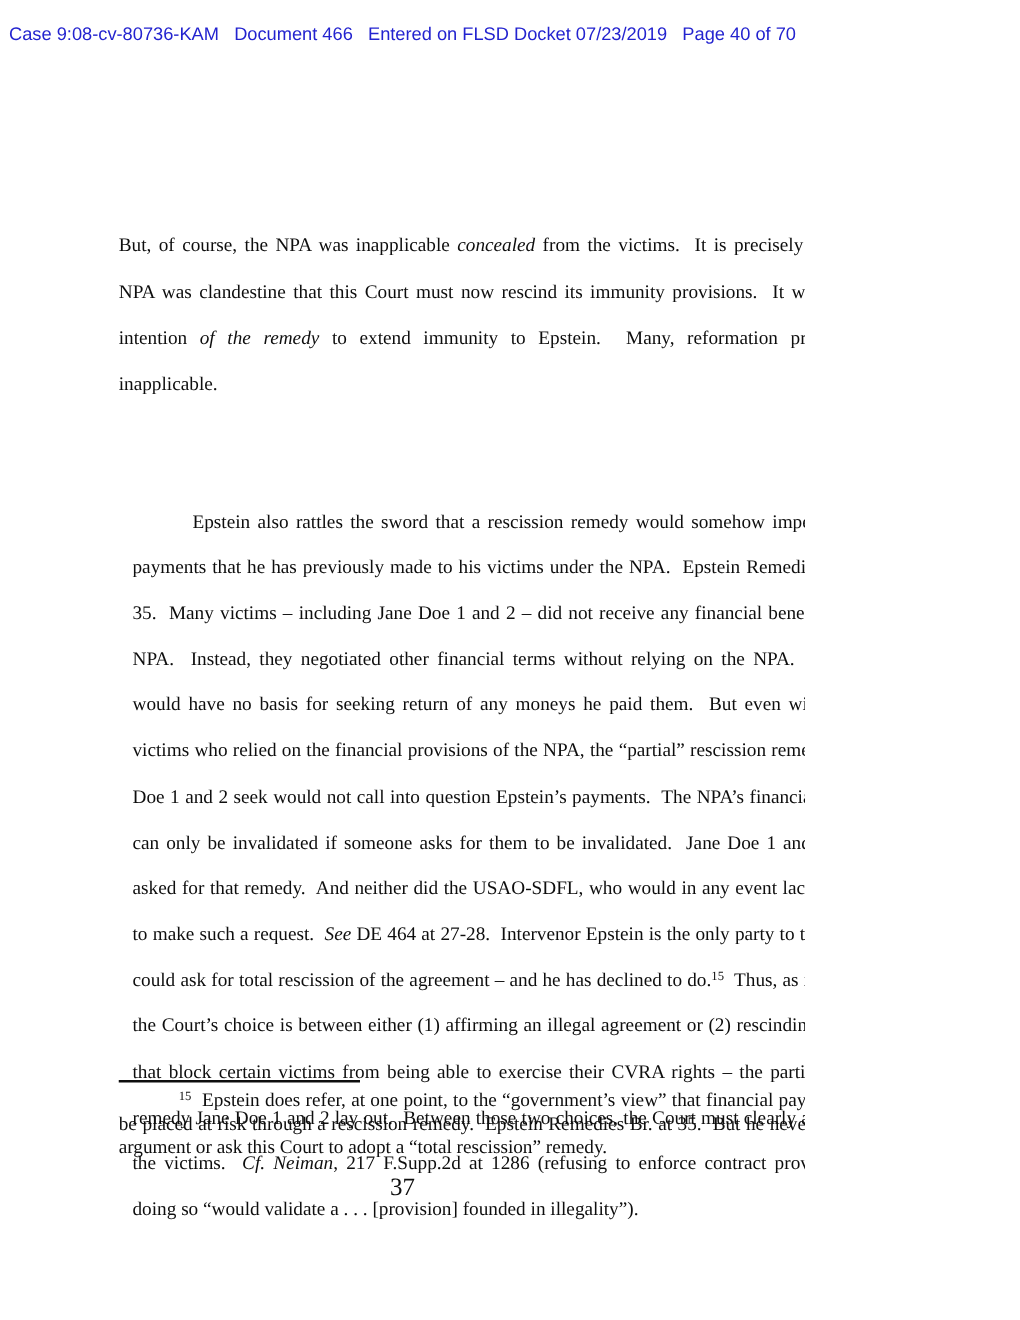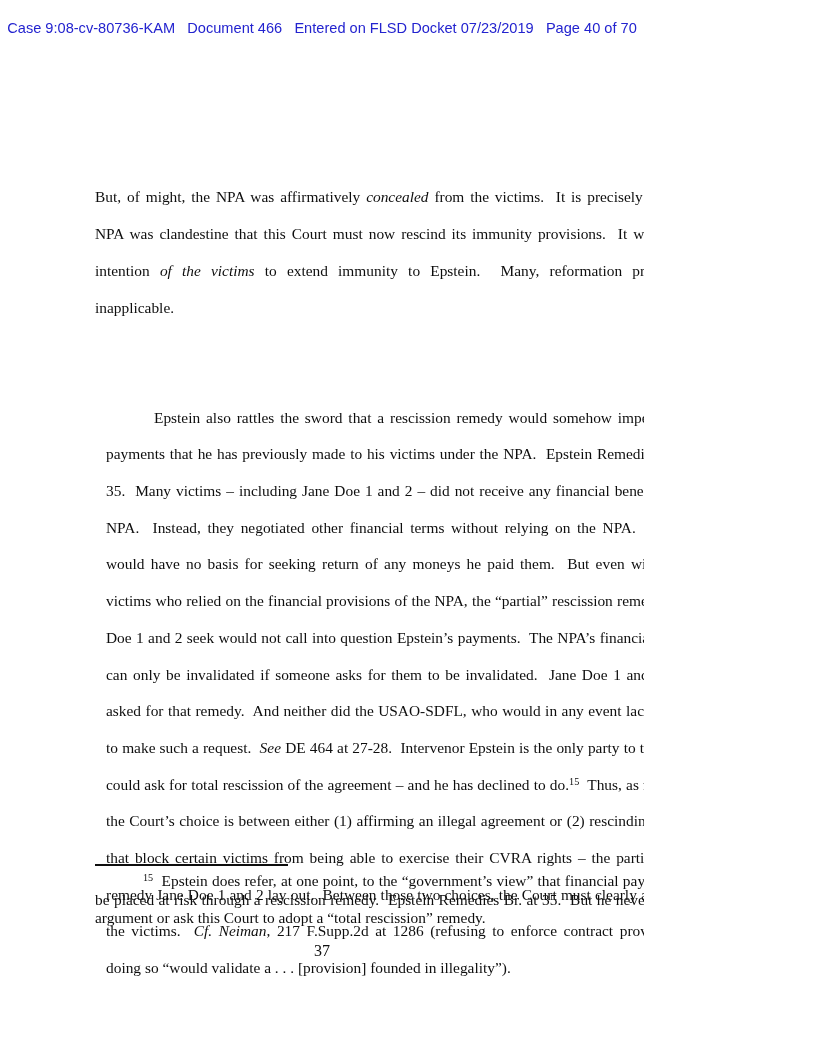--- a/index.html
+++ b/index.html
@@ -73,33 +73,33 @@
     text-align: justify;
     text-indent: 48px;
     white-space: pre-wrap;
   }
   .page-number {
     position: absolute;
     top: 941px;
     left: 0;
     right: 0;
     text-align: center;
-    font-size: 16px;
+    font-size: 20px;
     line-height: 19px;
   }
 </style>
 </head>
 <body>
 
 <div class="page">
 
   <div class="case-header" style="color: rgb(35, 35, 207);">Case 9:08-cv-80736-KAM   Document 466   Entered on FLSD Docket 07/23/2019   Page 40 of 70</div>
 
   <div class="body-text">
-    <p class="para"><span>But, of might, the NPA was affirmatively </span><i>concealed</i><span> from the victims.  It is precisely because the NPA was clandestine that this Court must now rescind its immunity provisions.  It was never the intention </span><i>of the victims</i><span> to extend immunity to Epstein.  Many, reformation principles are inapplicable.</span></p>
+    <p class="para"><span>But, of course, the NPA was inapplicable </span><i>concealed</i><span> from the victims.  It is precisely because the NPA was clandestine that this Court must now rescind its immunity provisions.  It was never the intention </span><i>of the remedy</i><span> to extend immunity to Epstein.  Many, reformation principles are inapplicable.</span></p>
     <p class="para indent"><span>Epstein also rattles the sword that a rescission remedy would somehow imperil financial payments that he has previously made to his victims under the NPA.  Epstein Remedies Br. at 34-35.  Many victims – including Jane Doe 1 and 2 – did not receive any financial benefits from the NPA.  Instead, they negotiated other financial terms without relying on the NPA.  So, Epstein would have no basis for seeking return of any moneys he paid them.  But even with regard to victims who relied on the financial provisions of the NPA, the “partial” rescission remedy that Jane Doe 1 and 2 seek would not call into question Epstein’s payments.  The NPA’s financial provisions can only be invalidated if someone asks for them to be invalidated.  Jane Doe 1 and 2 have not asked for that remedy.  And neither did the USAO-SDFL, who would in any event lack “standing” to make such a request.  </span><i>See</i><span> DE 464 at 27-28.  Intervenor Epstein is the only party to the NPA who could ask for total rescission of the agreement – and he has declined to do.</span><sup class="fn-ref">15</sup><span>  Thus, as noted above, the Court’s choice is between either (1) affirming an illegal agreement or (2) rescinding provisions that block certain victims from being able to exercise their CVRA rights – the partial rescission remedy Jane Doe 1 and 2 lay out.  Between those two choices, the Court must clearly act to protect the victims.  </span><i>Cf. Neiman</i><span>, 217 F.Supp.2d at 1286 (refusing to enforce contract provision where doing so “would validate a . . . [provision] founded in illegality”).</span></p>
   </div>
 
   <div class="footnote-block">
     <div class="footnote-separator"></div>
     <p class="footnote"><sup class="fn-ref">15</sup><span>  Epstein does refer, at one point, to the “government’s view” that financial payments might be placed at risk through a rescission remedy.  Epstein Remedies Br. at 35.  But he never adopts that argument or ask this Court to adopt a “total rescission” remedy.</span></p>
   </div>
 
   <div class="page-number">37</div>
 

